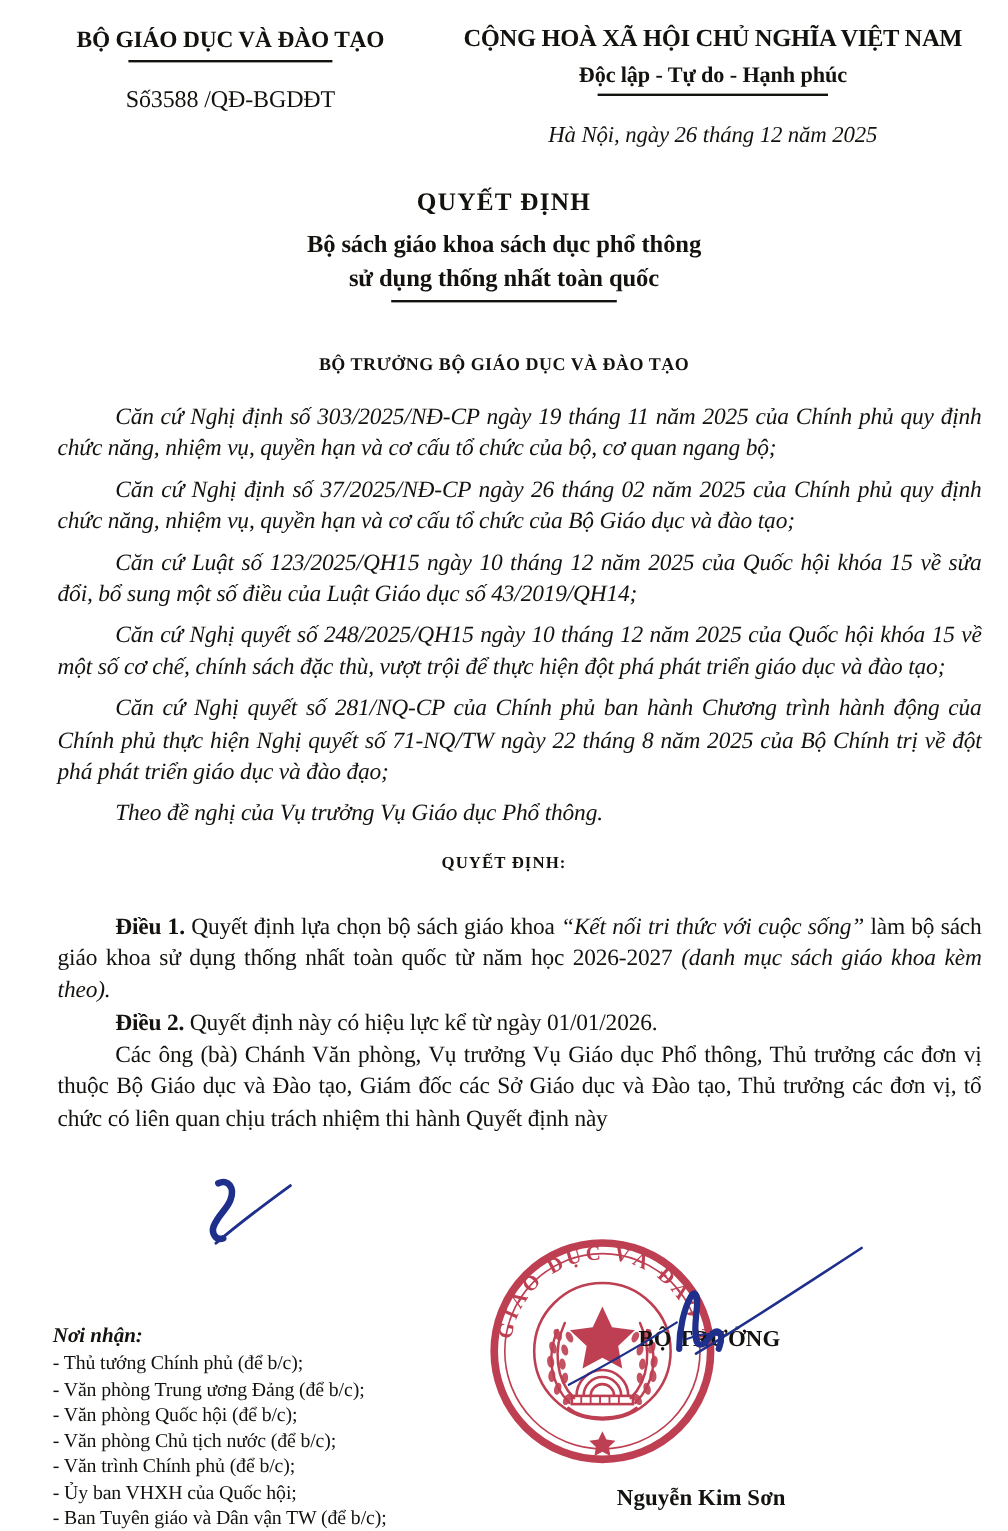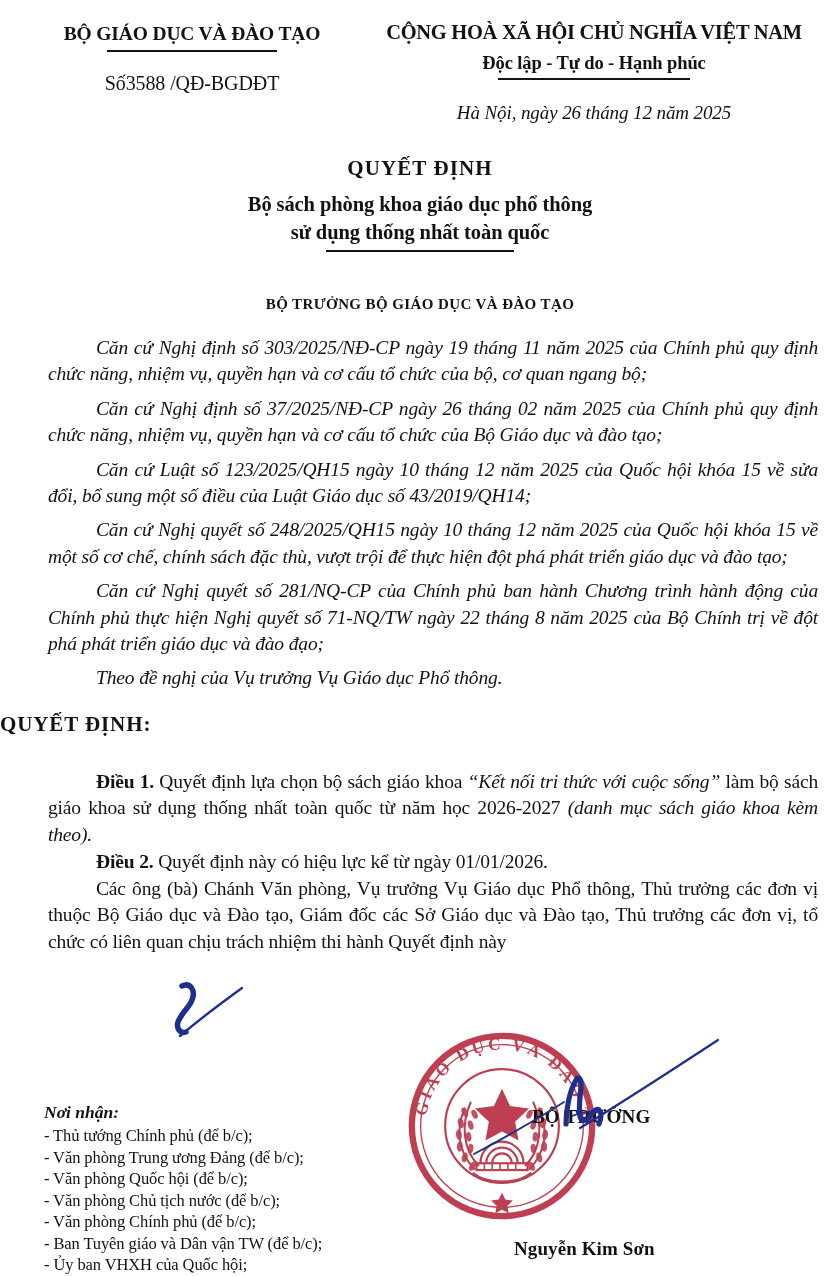--- a/index.html
+++ b/index.html
@@ -138,23 +138,23 @@
     text-align: justify;
     text-indent: 48px;
     margin: 0 0 8px 0;
     letter-spacing: -0.15px;
   }
   p.recital.last {
     margin-bottom: 0;
   }
 
   .decision-head {
-    text-align: left;
-    font-weight: bold;
-    font-size: 21px;
+    text-align: center;
+    font-weight: bold;
+    font-size: 14px;
     letter-spacing: 0.9px;
     margin-top: 20px;
   }
 
   .articles {
     padding: 0 22px 0 48px;
     margin-top: 32px;
   }
   p.article {
     font-size: 19.5px;
@@ -282,21 +282,21 @@
       <div class="country-name">CỘNG HOÀ XÃ HỘI CHỦ NGHĨA VIỆT NAM</div>
       <div class="motto">Độc lập - Tự do - Hạnh phúc</div>
       <div class="rule-motto"></div>
       <div class="place-date">Hà Nội, ngày 26  tháng 12 năm 2025</div>
     </div>
 
   </div>
 
   <div class="title-block">
     <div class="decision-word">QUYẾT ĐỊNH</div>
-    <div class="subject-line">Bộ sách phòng khoa giáo dục phổ thông</div>
+    <div class="subject-line">Bộ sách giáo khoa sách dục phổ thông</div>
     <div class="subject-line2">sử dụng thống nhất toàn quốc</div>
     <div class="rule-title"></div>
   </div>
 
   <div class="issuer-line">BỘ TRƯỞNG BỘ GIÁO DỤC VÀ ĐÀO TẠO</div>
 
   <div class="body-wrap">
     <p class="recital">Căn cứ Nghị định số 303/2025/NĐ-CP ngày 19 tháng 11 năm 2025 của Chính phủ quy định chức năng, nhiệm vụ, quyền hạn và cơ cấu tổ chức của bộ, cơ quan ngang bộ;</p>
     <p class="recital">Căn cứ Nghị định số 37/2025/NĐ-CP ngày 26 tháng 02 năm 2025 của Chính phủ quy định chức năng, nhiệm vụ, quyền hạn và cơ cấu tổ chức của Bộ Giáo dục và đào tạo;</p>
     <p class="recital">Căn cứ Luật số 123/2025/QH15 ngày 10 tháng 12 năm 2025 của Quốc hội khóa 15 về sửa đổi, bổ sung một số điều của Luật Giáo dục số 43/2019/QH14;</p>
@@ -323,23 +323,23 @@
 
   <div class="footer">
 
     <div class="recipients">
       <div class="recipients-title">Nơi nhận:</div>
       <ul>
         <li>- Thủ tướng Chính phủ (để b/c);</li>
         <li>- Văn phòng Trung ương Đảng (để b/c);</li>
         <li>- Văn phòng Quốc hội (để b/c);</li>
         <li>- Văn phòng Chủ tịch nước (để b/c);</li>
-        <li>- Văn phòng Chính phủ (để b/c);</li>
+        <li>- Văn trình Chính phủ (để b/c);</li>
+        <li>- Ủy ban VHXH của Quốc hội;</li>
         <li>- Ban Tuyên giáo và Dân vận TW (để b/c);</li>
-        <li>- Ủy ban VHXH của Quốc hội;</li>
         <li>- Các UBND tỉnh/thành phố;</li>
         <li>- Lưu: VT, Vụ GDPT.</li>
       </ul>
     </div>
 
     <div class="sign-block">
       <div class="sign-title">BỘ TRƯỞNG</div>
       <div class="sign-name">Nguyễn Kim Sơn</div>
     </div>
 

